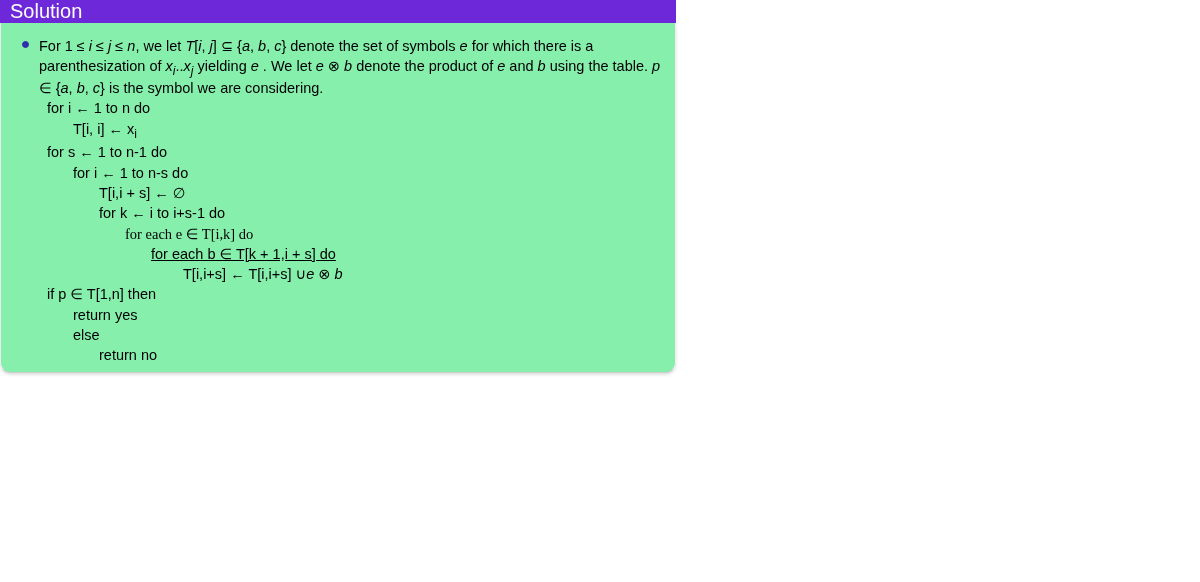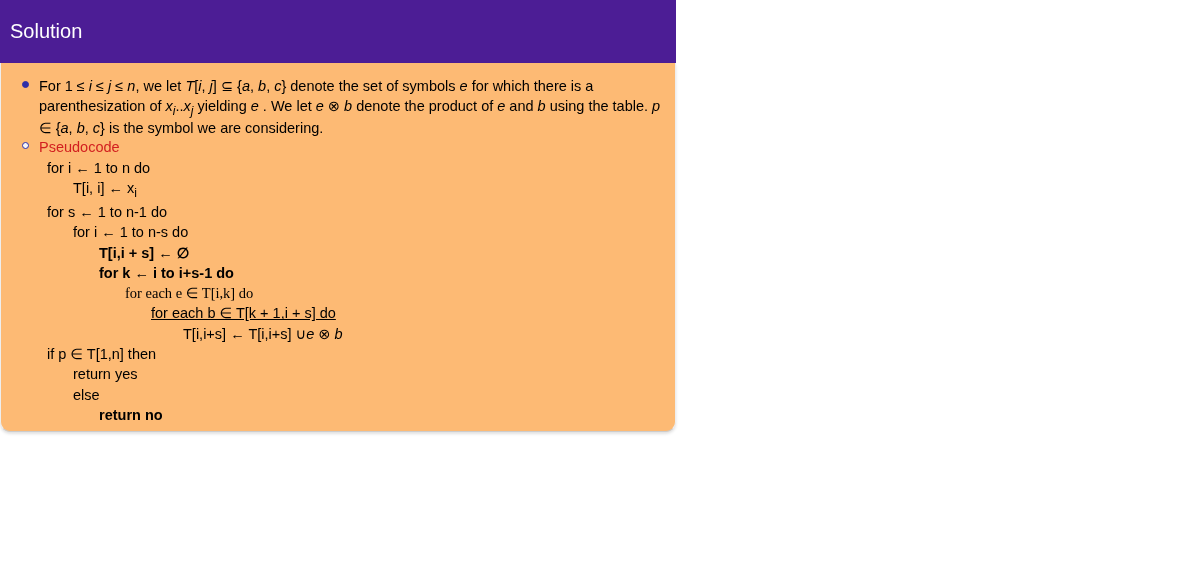--- a/index.html
+++ b/index.html
@@ -8,27 +8,27 @@
     font-family: Arial, Helvetica, sans-serif;
     background: #fff;
     width: 1200px;
     height: 582px;
   }
   .slide {
     width: 676px;
     position: relative;
   }
   .title-bar {
-    background: #4c1d95;
+    background: #6d28d9;
     color: #fff;
-    padding: 20px 10px;
+    padding: 0 10px;
     font-size: 20px;
   }
   .body-block {
-    background: #fdba74;
+    background: #86efac;
     border-bottom-left-radius: 10px;
     border-bottom-right-radius: 10px;
     padding: 14px 10px 6px 10px;
     border-bottom: 1px solid #ccc;
     border-left: 1px solid #eee;
     border-right: 1px solid #eee;
     box-shadow: 0 2px 3px rgba(0,0,0,0.12);
   }
   .bullet-row {
     display: flex;
@@ -62,41 +62,35 @@
   .redtxt { color: #d22020; }
   .pseudo {
     font-family: Arial, Helvetica, sans-serif;
     font-size: 14.5px;
     line-height: 1.4;
     margin-left: 36px;
     white-space: pre;
   }
   .indent0 { padding-left: 0; }
   .indent1 { padding-left: 26px; }
-  .indent2 { padding-left: 52px; font-weight: bold; }
+  .indent2 { padding-left: 52px; }
   .indent3 { padding-left: 78px; font-family: Liberation Serif, serif; }
   .indent4 { padding-left: 104px; text-decoration: underline; }
   .indent5 { padding-left: 136px; }
 </style>
 </head>
 <body>
 
 <div class="slide">
   <div class="title-bar">Solution</div>
 
   <div class="body-block">
     <div id="bullet-list">
         <div class="bullet-row">
           <div class="bullet-marker">
             <span class="bullet-dot"></span>
           </div>
           <div class="bullet-text">For 1 ≤ <span class="ital">i</span> ≤ <span class="ital">j</span> ≤ <span class="ital">n</span>, we let <span class="ital">T</span>[<span class="ital">i</span>, <span class="ital">j</span>] ⊆ {<span class="ital">a</span>, <span class="ital">b</span>, <span class="ital">c</span>} denote the set of symbols <span class="ital">e</span> for which there is a parenthesization of <span class="ital">x<sub>i</sub></span>..<span class="ital">x<sub>j</sub></span> yielding <span class="ital">e</span> . We let <span class="ital">e</span> ⊗ <span class="ital">b</span> denote the product of <span class="ital">e</span> and <span class="ital">b</span> using the table. <span class="ital">p</span> ∈ {<span class="ital">a</span>, <span class="ital">b</span>, <span class="ital">c</span>} is the symbol we are considering.</div>
         </div>
-        <div class="bullet-row">
-          <div class="bullet-marker">
-            <span class="bullet-dot hollow"></span>
-          </div>
-          <div class="bullet-text"><span class="redtxt">Pseudocode</span></div>
-        </div>
       </div>
     <div class="pseudo" id="pseudo-block"><div class="indent0">for i ← 1 to n do</div><div class="indent1">T[i, i] ← x<sub>i</sub></div><div class="indent0">for s ← 1 to n-1 do</div><div class="indent1">for i ← 1 to n-s do</div><div class="indent2">T[i,i + s] ← ∅</div><div class="indent2">for k ← i to i+s-1 do</div><div class="indent3">for each e ∈ T[i,k] do</div><div class="indent4">for each b ∈ T[k + 1,i + s] do</div><div class="indent5">T[i,i+s] ← T[i,i+s] ∪<span class="ital">e</span> ⊗ <span class="ital">b</span></div><div class="indent0">if p ∈ T[1,n] then</div><div class="indent1">return yes</div><div class="indent1">else</div><div class="indent2">return no</div></div>
   </div>
 </div>
 
 </body></html>

